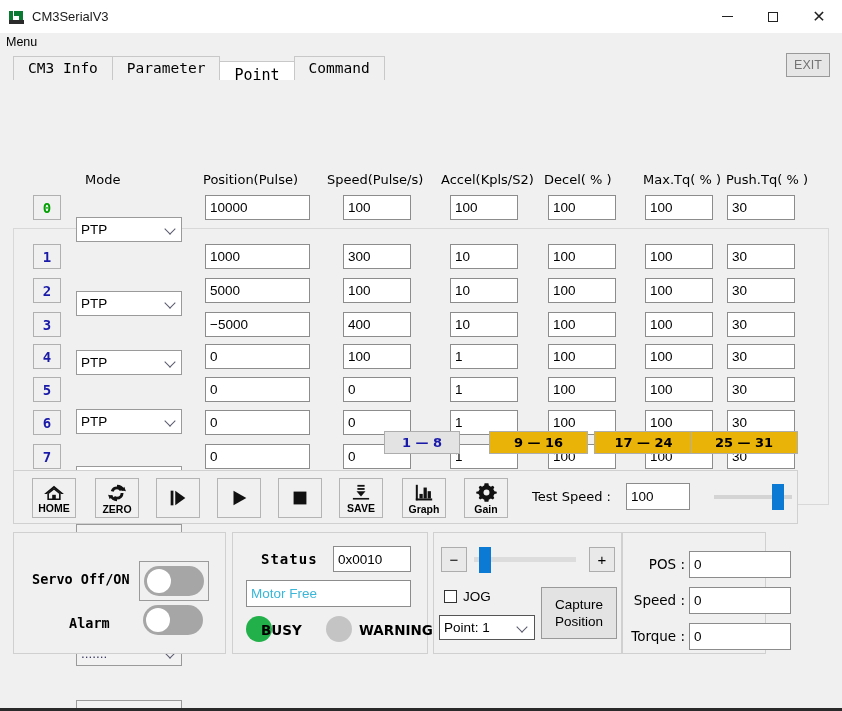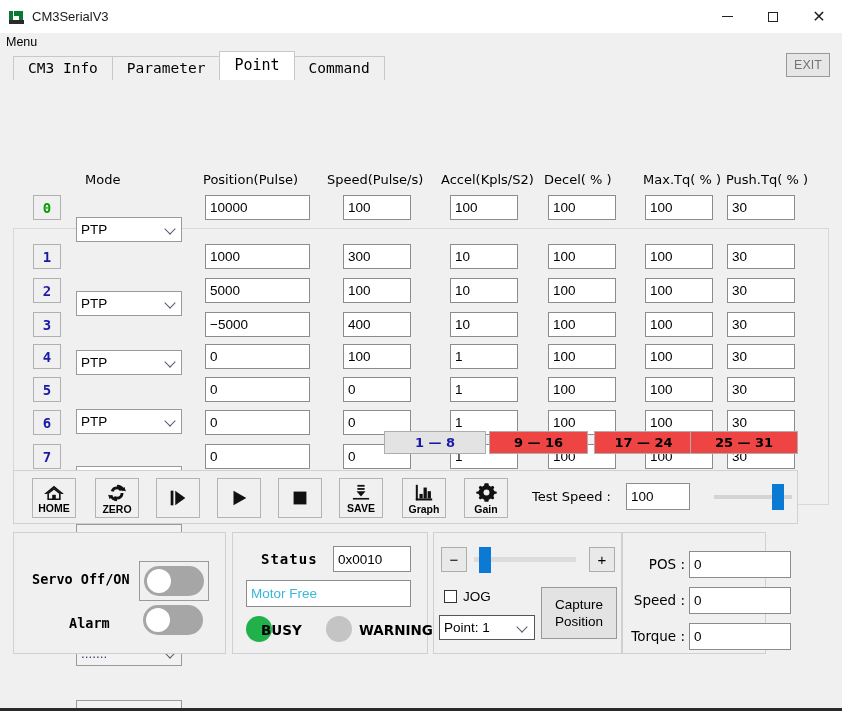--- a/index.html
+++ b/index.html
@@ -53,21 +53,21 @@
     border-bottom:none;
     height:24px;
     line-height:22px;
     padding:0 14px;
     margin-right:-1px;
     color:#000;
     white-space:nowrap;
     text-align:center;
   }
   .tab.active {
-    background:#ffffff; height:29px; line-height:26px;
+    background:#ffffff; height:19px; line-height:26px;
     border-color:#c8c8c8; position:relative; z-index:3;
     font-size:15px;
   }
   .exit-btn {
     position:absolute; right:12px; top:2px;
     width:44px; height:24px;
     background:#e6e6e6; border:1px solid #999;
     font-family:"Liberation Sans", sans-serif; font-size:12.5px;
     display:flex; align-items:center; justify-content:center;
     color:#737373;
@@ -112,21 +112,21 @@
   }
   .panel-box {
     position:absolute; left:13px; right:13px;
     border:1px solid #d8d8d8; background:#f0f0f0;
   }
 
   
   .pager { position:relative; height:26px; }
   .pbtn {
     position:absolute; top:0; height:23px;
-    background:#ef4444; border:1px solid #adadad;
+    background:#eab308; border:1px solid #adadad;
     font-family:"DejaVu Sans", sans-serif; font-weight:bold; font-size:13px;
     display:flex; align-items:center; justify-content:center; color:#000;
   }
   .pbtn.active { color:#1a1aa8; background:#e3e3e3; }
 
   
   .toolbar {
     position:absolute; left:13px; top:470px; width:785px; height:54px;
     border:1px solid #d0d0d0; background:#f0f0f0;
   }
@@ -357,21 +357,21 @@
       <div class="cell tbox" style="left: 205px; top: 398px; width: 105px;">0</div>
       <div class="cell tbox" style="left: 343px; top: 398px; width: 68px;">0</div>
       <div class="cell tbox" style="left: 450px; top: 398px; width: 68px;">1</div>
       <div class="cell tbox" style="left: 548px; top: 398px; width: 68px;">100</div>
       <div class="cell tbox" style="left: 645px; top: 398px; width: 68px;">100</div>
       <div class="cell tbox" style="left: 727px; top: 398px; width: 68px;">30</div>
     </div>
 </div>
 
 <div class="pager" id="pager" style="position: absolute; left: 0px; top: 431px; width: 842px;">
-    <div class="pbtn active" style="left: 384px; top: 0px; width: 102px;">1 — 8</div>
+    <div class="pbtn active" style="left: 384px; top: 0px; width: 76px;">1 — 8</div>
     <div class="pbtn" style="left: 489px; top: 0px; width: 99px;">9 — 16</div>
     <div class="pbtn" style="left: 594px; top: 0px; width: 99px;">17 — 24</div>
     <div class="pbtn" style="left: 690px; top: 0px; width: 108px;">25 — 31</div>
   </div>
 
 <div class="toolbar">
   <div id="toolbar-host">
       <div class="tbtn" style="left: 18px;">
         <span style="display: block; line-height: 0;"><svg width="22" height="18" viewBox="0 0 24 20">
             <path d="M12 2 L23 11 L20 11 L20 11 L12 4.5 L4 11 L1 11 Z" fill="#111"></path>

